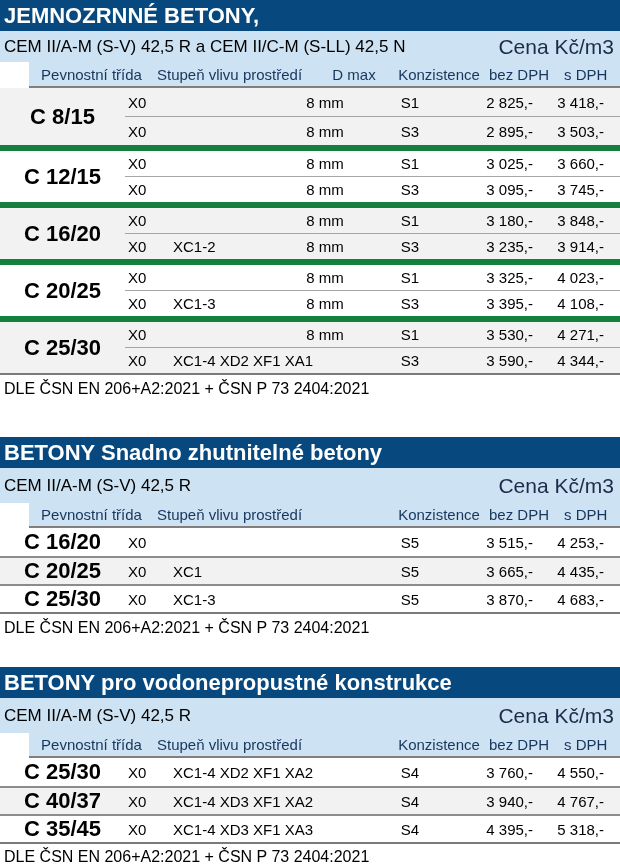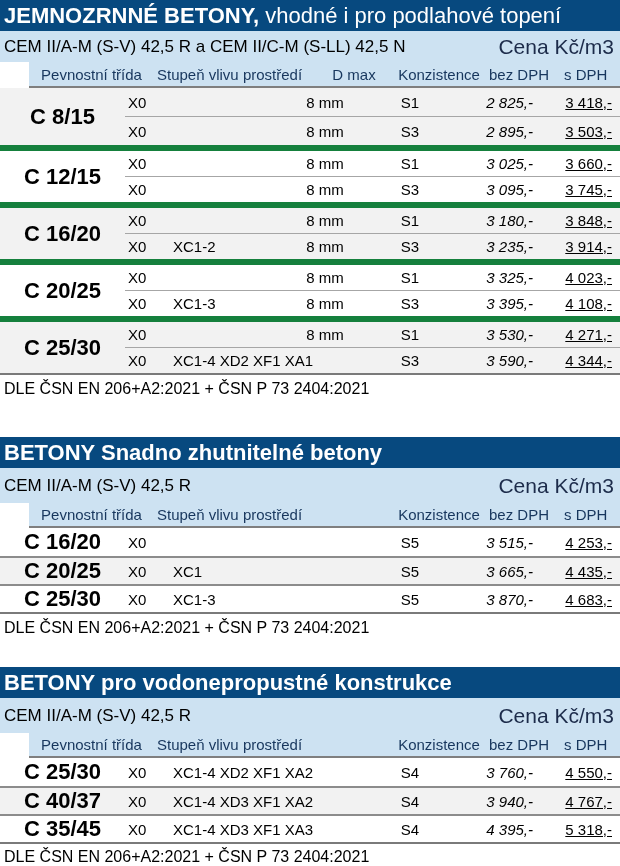--- a/index.html
+++ b/index.html
@@ -77,22 +77,22 @@
     grid-template-columns: 165px 70px 100px 75px 85px;
     align-items: center;
     font-size: 15px;
     white-space: nowrap;
   }
   .grows .row + .row { border-top: 1px solid #a6a6a6; }
   .c-exp { display: flex; padding-left: 3px; overflow: visible; }
   .x0 { width: 45px; flex: 0 0 45px; }
   .c-dmax, .c-cons { text-align: center; }
   .c-net, .c-gross { text-align: right; }
-  .c-net { padding-right: 2px; font-style: italic; }
-  .c-gross { padding-right: 8px; text-decoration: underline; }
+  .c-net { padding-right: 2px; }
+  .c-gross { padding-right: 16px; }
 
   
   .rows { border-bottom: 2px solid #7a7a7a; }
   .trow {
     height: 28px;
     display: grid;
     grid-template-columns: 125px 235px 100px 75px 85px;
     align-items: center;
     font-size: 15px;
     white-space: nowrap;
@@ -105,21 +105,20 @@
   .t1 { margin-bottom: 34px; }
   .t2 { margin-bottom: 25px; }
   .t3 .note { height: 22px; padding-top: 4px; }
 </style>
 </head>
 <body>
 
 <section class="tbl t1">
   <header class="bar">
     <span class="bar-bold">JEMNOZRNNÉ BETONY,</span>
-      <span class="bar-rest"> vhodné i pro podlahové topení</span>
   </header>
   <div class="band">
     <span class="cement">CEM II/A-M (S-V) 42,5 R a CEM II/C-M (S-LL) 42,5 N</span>
     <span class="unit">Cena Kč/m3</span>
   </div>
   <div class="cols">
     <span class="h h-class">Pevnostní třída</span>
     <span class="h h-exp">Stupeň vlivu prostředí</span>
     <span class="h h-dmax">D max</span>
     <span class="h h-cons">Konzistence</span>

